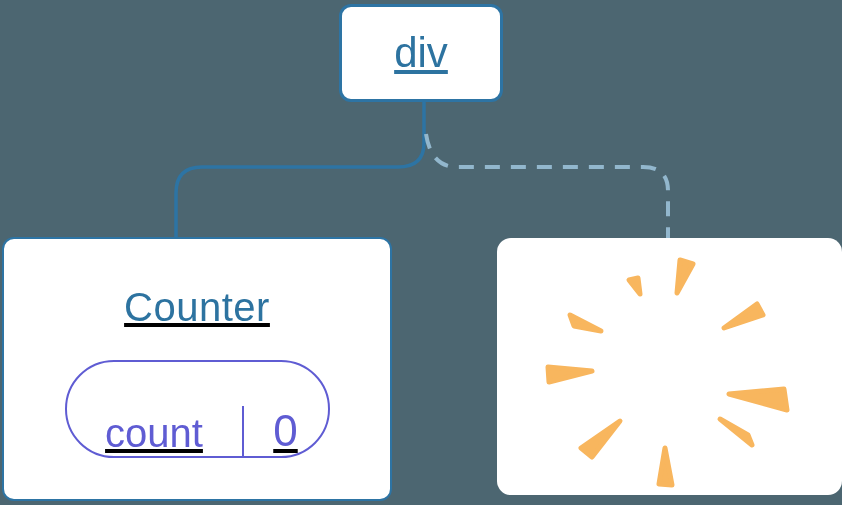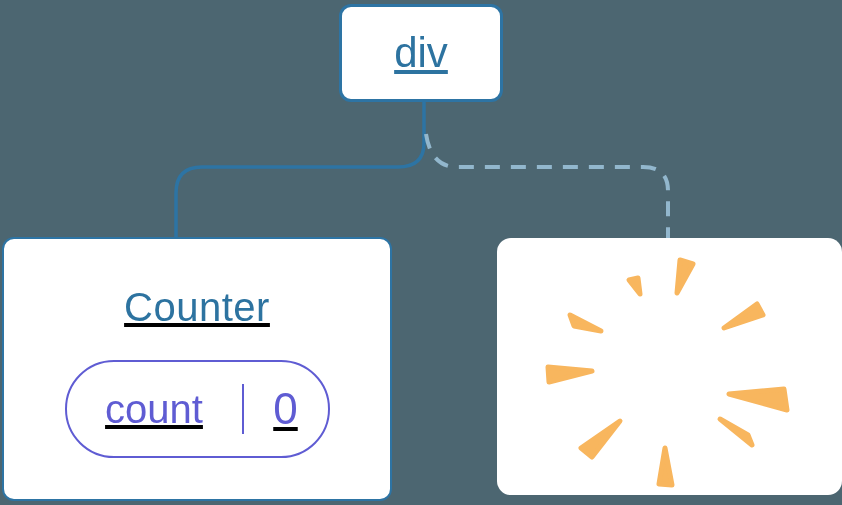--- a/index.html
+++ b/index.html
@@ -73,21 +73,21 @@
     letter-spacing: 0.5px;
   }
   .state-pill {
     margin-top: 30px;
     width: 265px;
     height: 98px;
     border: 2px solid var(--state-pill, #5F5CD3);
     border-radius: 49px;
     box-sizing: border-box;
     display: flex;
-    align-items: center;
+    align-items: flex-end;
     color: var(--state-pill, #5F5CD3);
     overflow: hidden;
   }
   .state-key {
     flex: 0 0 175px;
     display: flex;
     align-items: center;
     justify-content: center;
     font-size: 40px;
   }

